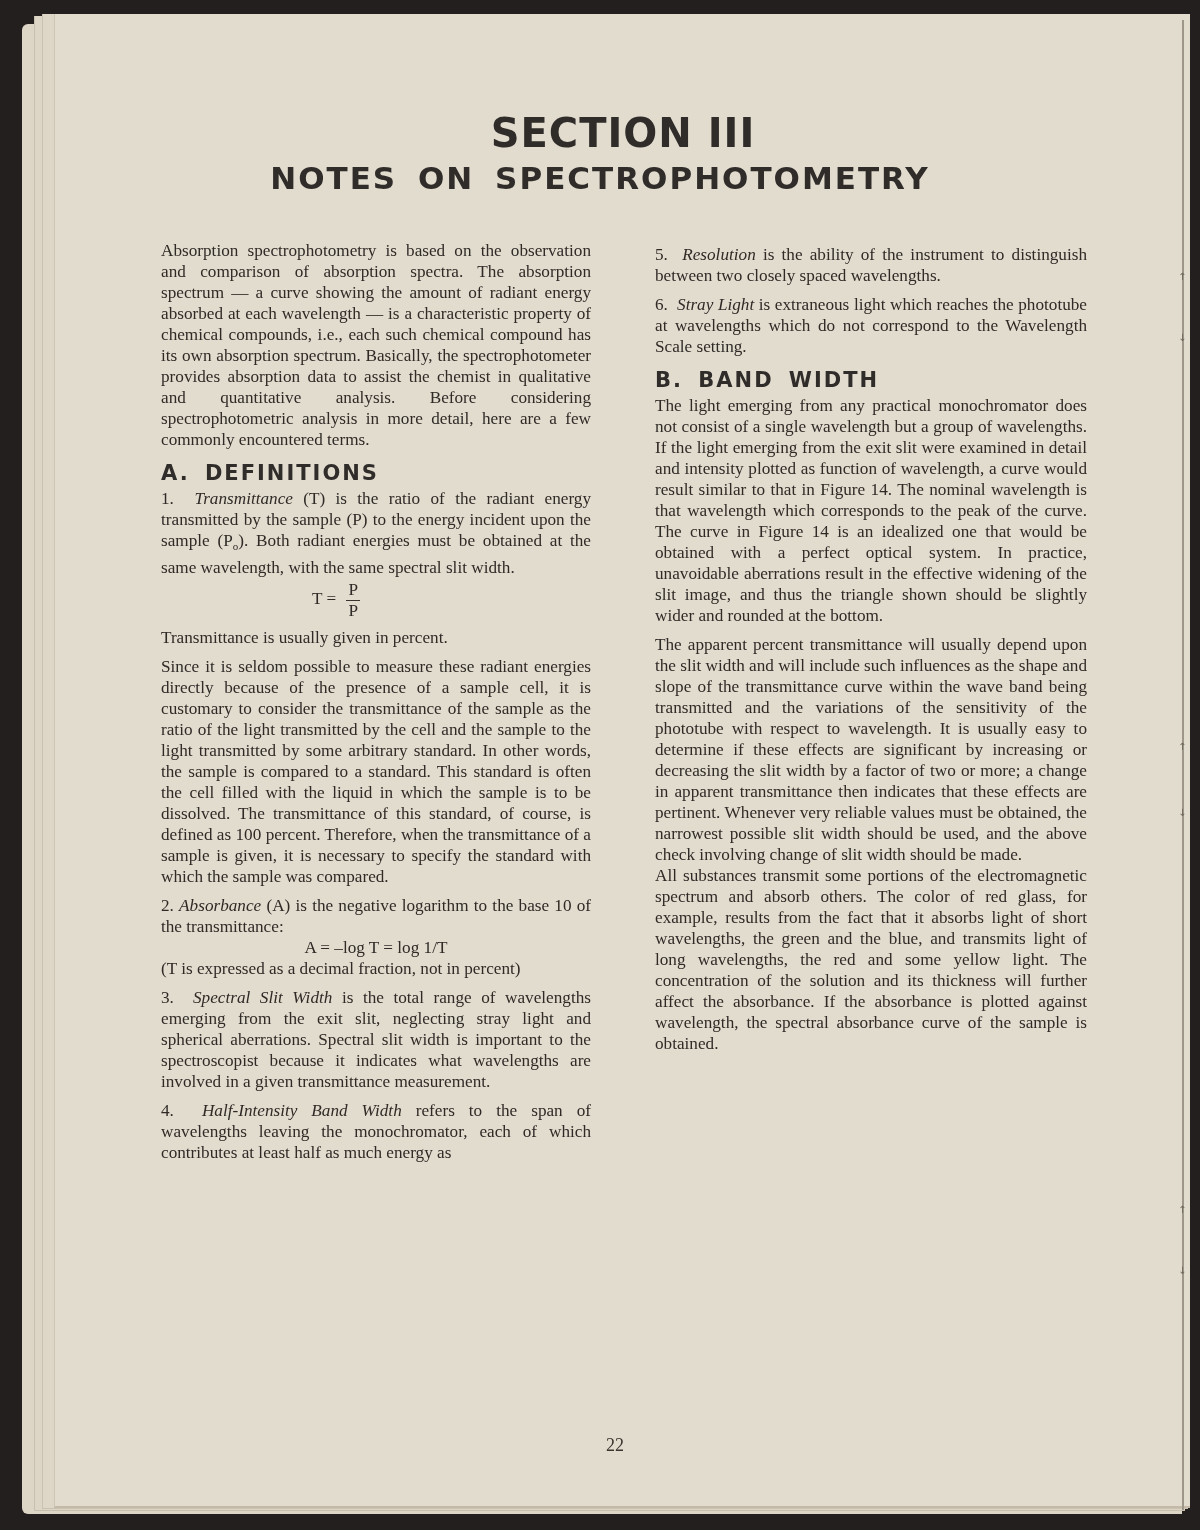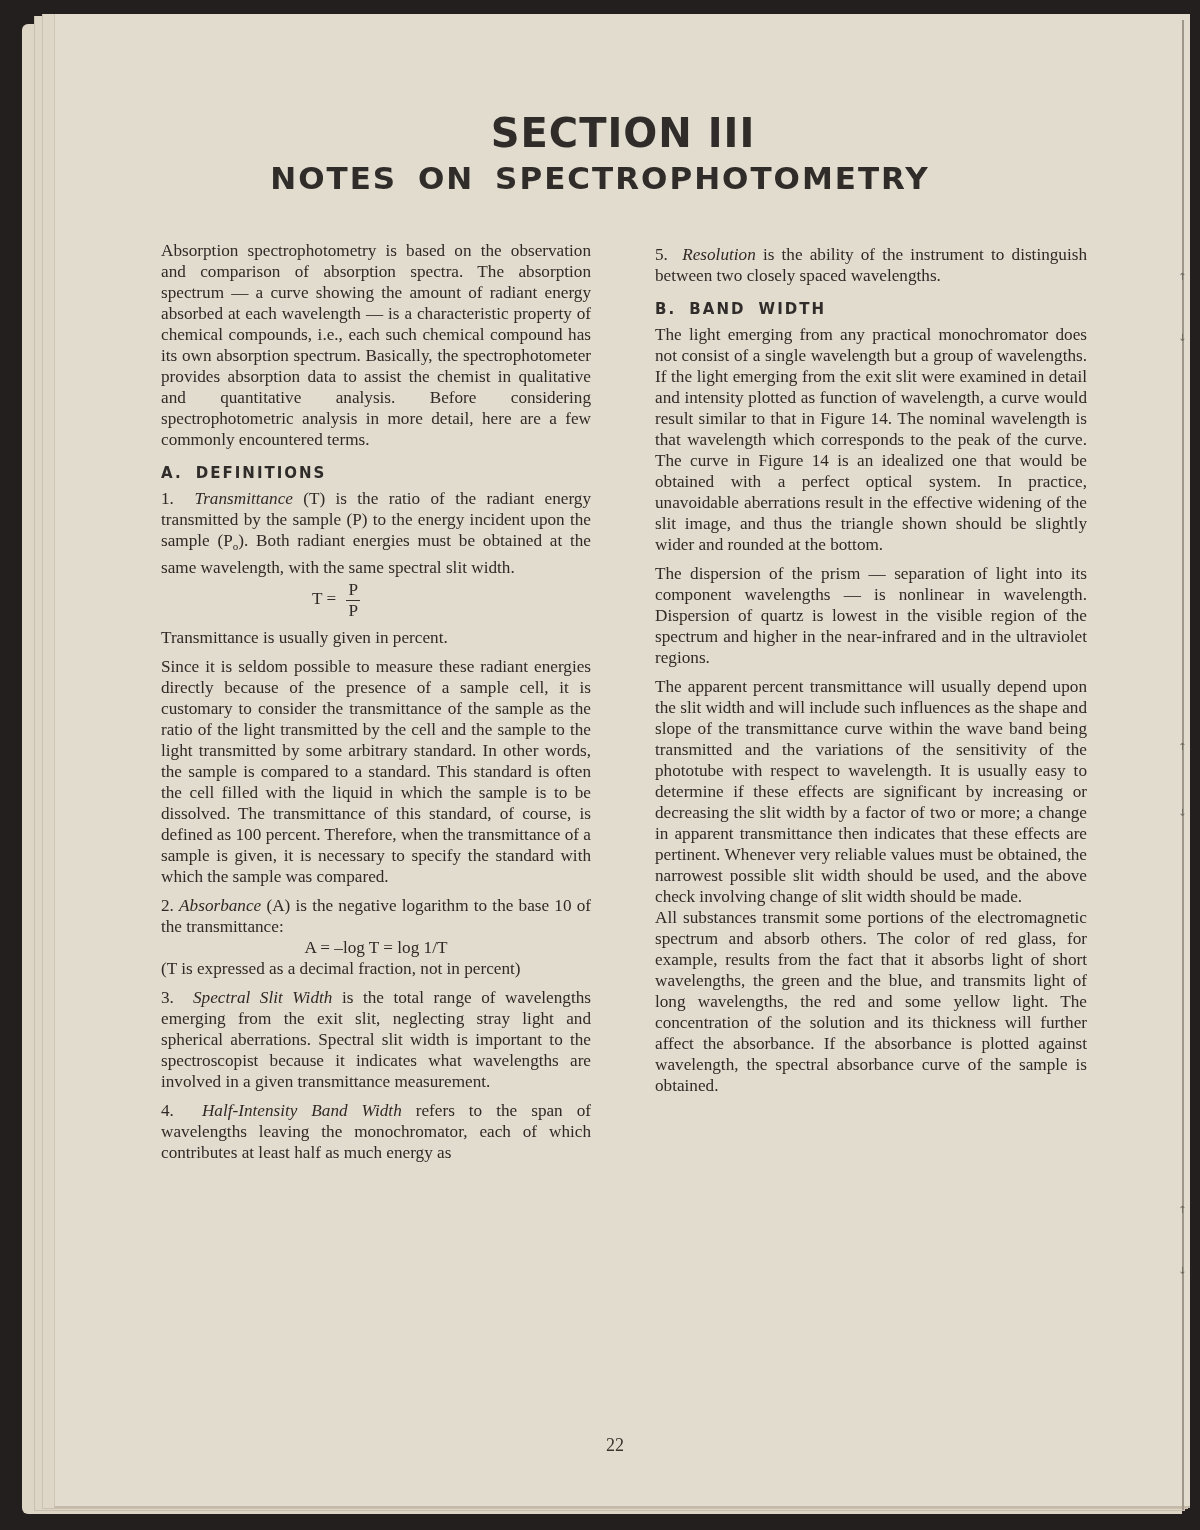--- a/index.html
+++ b/index.html
@@ -108,21 +108,21 @@
   .col-left { left: 161px; }
   .col-right { left: 655px; width: 432px; top: 244px; }
 
   .col p {
     margin: 0 0 8px 0;
   }
   .col p.tight { margin-bottom: 0; }
   .col .heading {
     font-family: "DejaVu Sans", "Liberation Sans", sans-serif;
     font-weight: bold;
-    font-size: 15px;
+    font-size: 21px;
     letter-spacing: 2px;
     word-spacing: 6px;
     margin: 10px 0 2px 0;
     line-height: 26px;
     color: #2f2c2a;
     text-align: left;
   }
   .col em { font-style: italic; }
   .formula {
     text-align: center;
@@ -204,24 +204,24 @@
 
   <p><span>3.</span>&nbsp; <em>Spectral Slit Width</em><span> is the total range of wavelengths emerging from the exit slit, neglecting stray light and spherical aberrations. Spectral slit width is important to the spectroscopist because it indicates what wavelengths are involved in a given transmittance measurement.</span></p>
 
   <p><span>4.</span>&nbsp; <em>Half-Intensity Band Width</em><span> refers to the span of wavelengths leaving the monochromator, each of which contributes at least half as much energy as</span></p>
 </div>
 
 <div class="col col-right">
 
   <p><span>5.</span>&nbsp; <em>Resolution</em><span> is the ability of the instrument to distinguish between two closely spaced wavelengths.</span></p>
 
+  <p class="tight"><span>6.</span>&nbsp; <em>Stray Light</em><span> is extraneous light which reaches the phototube at wavelengths which do not correspond to the Wavelength Scale setting.</span></p>
 
   <div class="heading">B. BAND WIDTH</div>
 
   <p>The light emerging from any practical monochromator does not consist of a single wavelength but a group of wavelengths. If the light emerging from the exit slit were examined in detail and intensity plotted as function of wavelength, a curve would result similar to that in Figure 14. The nominal wavelength is that wavelength which corresponds to the peak of the curve. The curve in Figure 14 is an idealized one that would be obtained with a perfect optical system. In practice, unavoidable aberrations result in the effective widening of the slit image, and thus the triangle shown should be slightly wider and rounded at the bottom.</p>
-  <p>The dispersion of the prism — separation of light into its component wavelengths — is nonlinear in wavelength. Dispersion of quartz is lowest in the visible region of the spectrum and higher in the near-infrared and in the ultraviolet regions.</p>
   <p class="tight">The apparent percent transmittance will usually depend upon the slit width and will include such influences as the shape and slope of the transmittance curve within the wave band being transmitted and the variations of the sensitivity of the phototube with respect to wavelength. It is usually easy to determine if these effects are significant by increasing or decreasing the slit width by a factor of two or more; a change in apparent transmittance then indicates that these effects are pertinent. Whenever very reliable values must be obtained, the narrowest possible slit width should be used, and the above check involving change of slit width should be made.</p>
 
 
   <p>All substances transmit some portions of the electromagnetic spectrum and absorb others. The color of red glass, for example, results from the fact that it absorbs light of short wavelengths, the green and the blue, and transmits light of long wavelengths, the red and some yellow light. The concentration of the solution and its thickness will further affect the absorbance. If the absorbance is plotted against wavelength, the spectral absorbance curve of the sample is obtained.</p>
 </div>
 
 <div class="page-number">22</div>
 
 </body></html>

